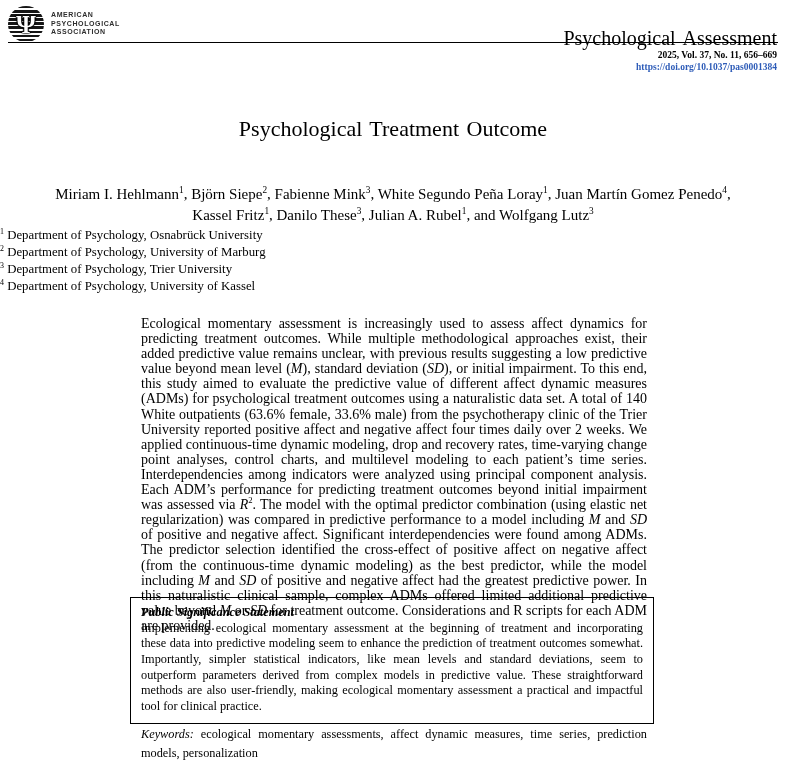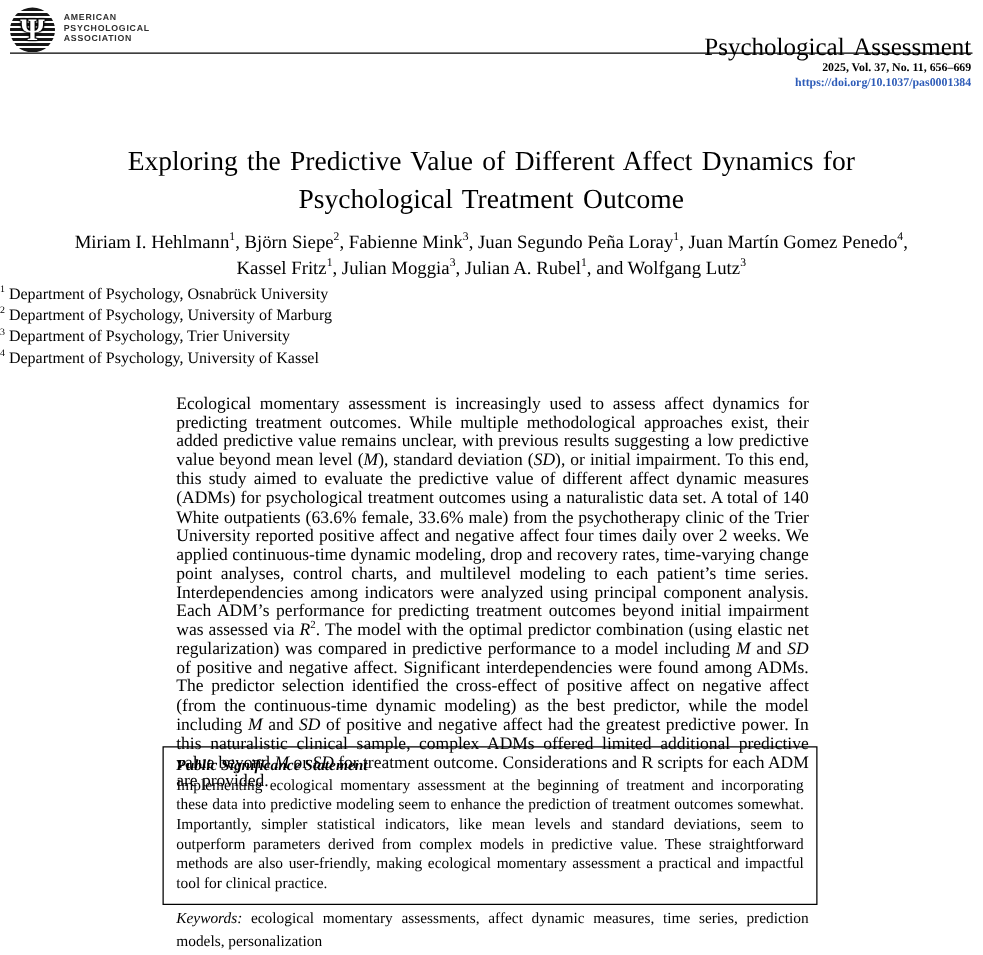--- a/index.html
+++ b/index.html
@@ -67,27 +67,26 @@
 
   <div class="header-rule"></div>
 
 
   <div class="vol-block">
     <div>2025, Vol. 37, No. 11, 656–669</div>
     <div><a class="doi-link" style="color: rgb(46, 92, 184);">https://doi.org/10.1037/pas0001384</a></div>
   </div>
 
   <div class="article-title">
-    <div>Exploring the Predictive Value of Different Affect Dynamics for</div>
     <div>Psychological Treatment Outcome</div>
   </div>
 
   <div class="authors">
-    <div><span>Miriam I. Hehlmann</span><sup>1</sup><span>, Björn Siepe</span><sup>2</sup><span>, Fabienne Mink</span><sup>3</sup><span>, Juan Segundo Peña Loray</span><sup>1</sup><span>, Juan Martín Gomez Penedo</span><sup>4</sup><span>,</span></div>
-    <div><span>Kassel Fritz</span><sup>1</sup><span>, Julian Moggia</span><sup>3</sup><span>, Julian A. Rubel</span><sup>1</sup><span>, and Wolfgang Lutz</span><sup>3</sup></div>
+    <div><span>Miriam I. Hehlmann</span><sup>1</sup><span>, Björn Siepe</span><sup>2</sup><span>, Fabienne Mink</span><sup>3</sup><span>, White Segundo Peña Loray</span><sup>1</sup><span>, Juan Martín Gomez Penedo</span><sup>4</sup><span>,</span></div>
+    <div><span>Kassel Fritz</span><sup>1</sup><span>, Danilo These</span><sup>3</sup><span>, Julian A. Rubel</span><sup>1</sup><span>, and Wolfgang Lutz</span><sup>3</sup></div>
   </div>
 
   <div class="affiliations">
     <div><sup>1</sup><span> Department of Psychology, Osnabrück University</span></div>
     <div><sup>2</sup><span> Department of Psychology, University of Marburg</span></div>
     <div><sup>3</sup><span> Department of Psychology, Trier University</span></div>
     <div><sup>4</sup><span> Department of Psychology, University of Kassel</span></div>
   </div>
 
   <div class="abstract"><span>Ecological momentary assessment is increasingly used to assess affect dynamics for predicting treatment outcomes. While multiple methodological approaches exist, their added predictive value remains unclear, with previous results suggesting a low predictive value beyond mean level (</span><span style="font-style: italic;">M</span><span>), standard deviation (</span><span style="font-style: italic;">SD</span><span>), or initial impairment. To this end, this study aimed to evaluate the predictive value of different affect dynamic measures (ADMs) for psychological treatment outcomes using a naturalistic data set. A total of 140 White outpatients (63.6% female, 33.6% male) from the psychotherapy clinic of the Trier University reported positive affect and negative affect four times daily over 2 weeks. We applied continuous-time dynamic modeling, drop and recovery rates, time-varying change point analyses, control charts, and multilevel modeling to each patient’s time series. Interdependencies among indicators were analyzed using principal component analysis. Each ADM’s performance for predicting treatment outcomes beyond initial impairment was assessed via </span><span style="font-style: italic;">R</span><sup>2</sup><span>. The model with the optimal predictor combination (using elastic net regularization) was compared in predictive performance to a model including </span><span style="font-style: italic;">M</span><span> and </span><span style="font-style: italic;">SD</span><span> of positive and negative affect. Significant interdependencies were found among ADMs. The predictor selection identified the cross-effect of positive affect on negative affect (from the continuous-time dynamic modeling) as the best predictor, while the model including </span><span style="font-style: italic;">M</span><span> and </span><span style="font-style: italic;">SD</span><span> of positive and negative affect had the greatest predictive power. In this naturalistic clinical sample, complex ADMs offered limited additional predictive value beyond </span><span style="font-style: italic;">M</span><span> or </span><span style="font-style: italic;">SD</span><span> for treatment outcome. Considerations and R scripts for each ADM are provided.</span></div>

